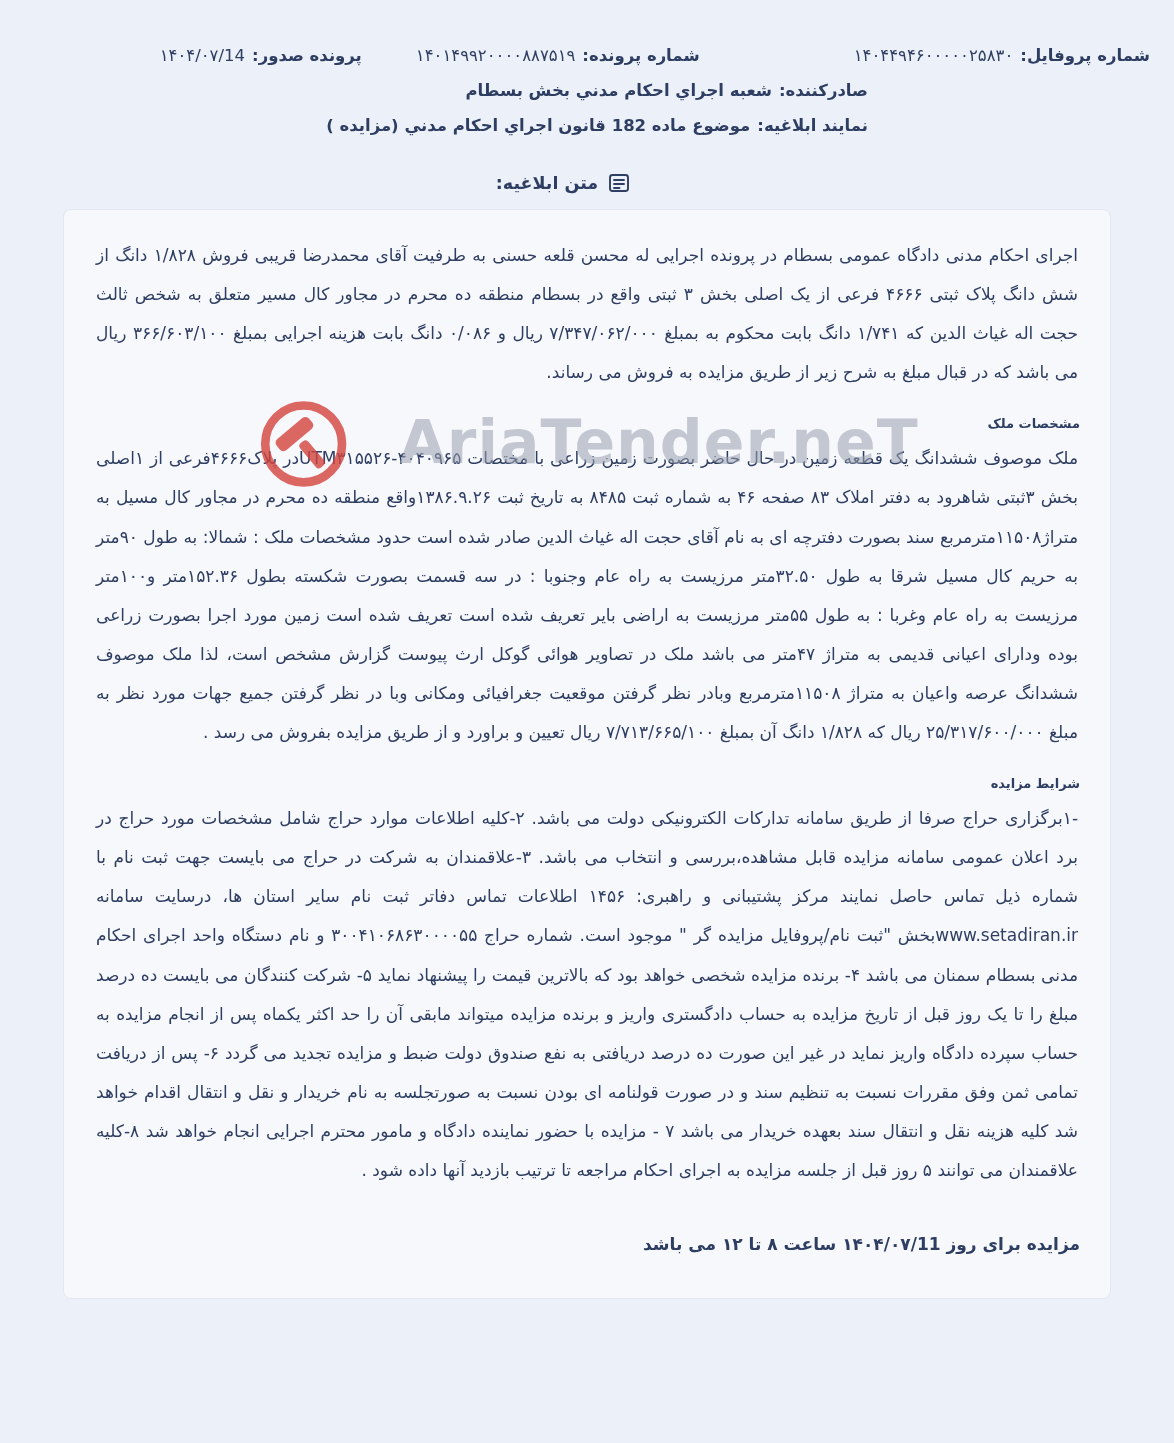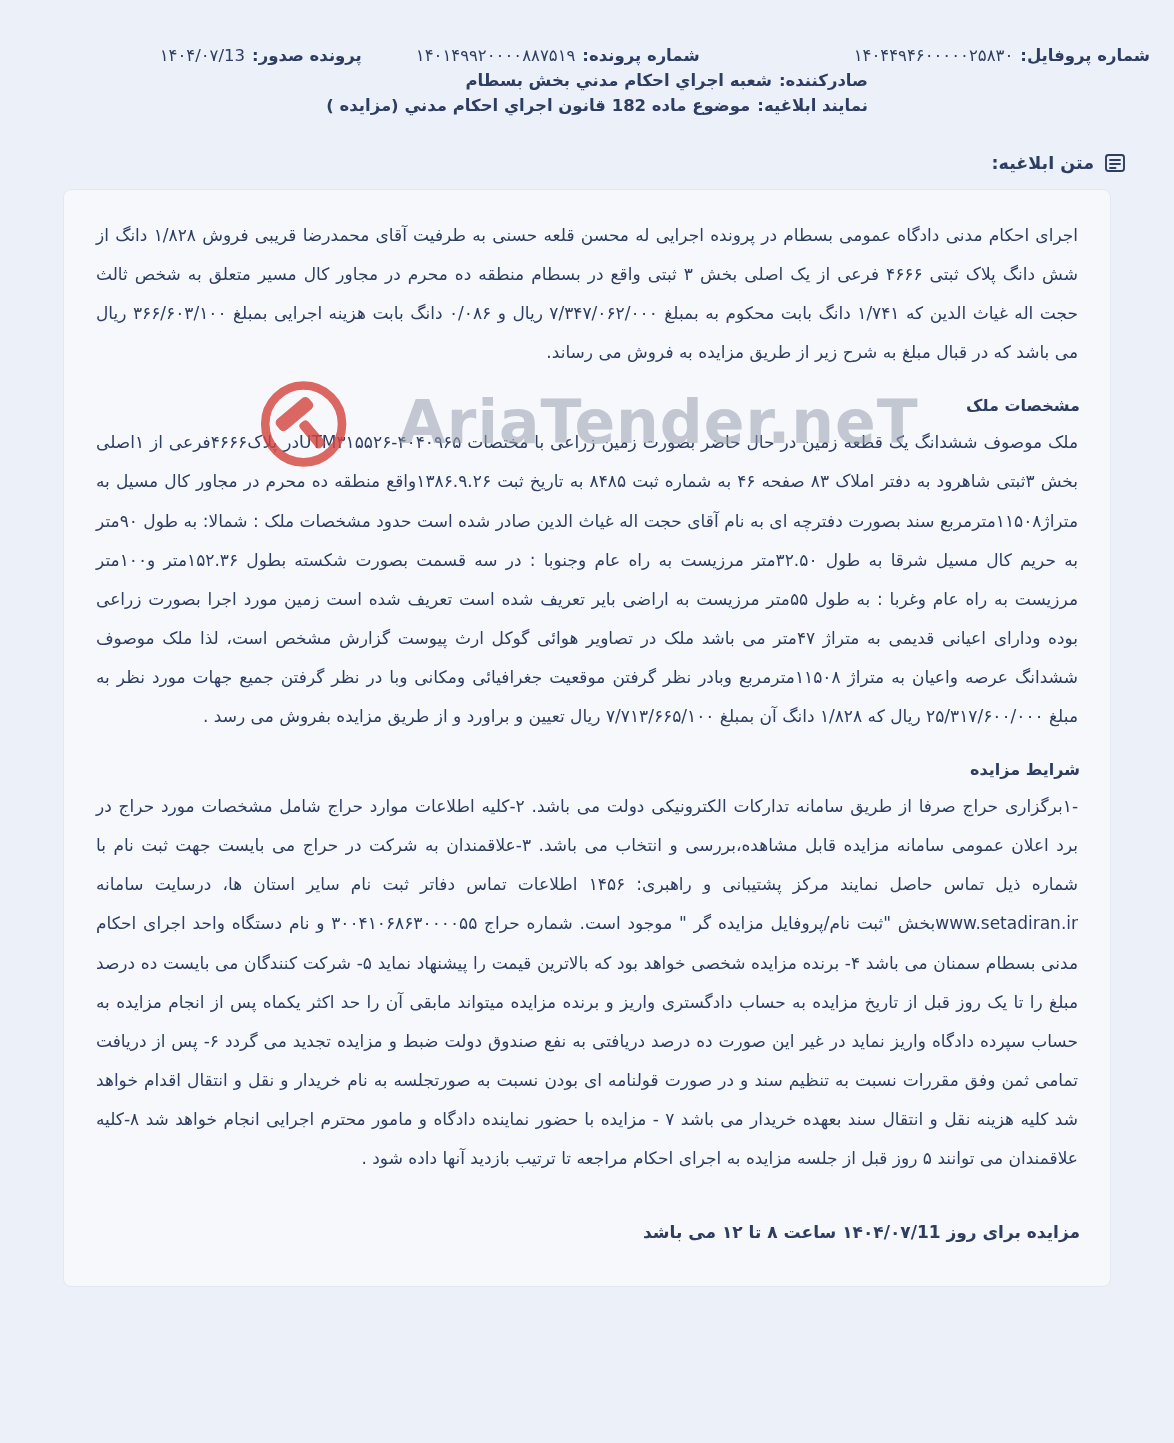--- a/index.html
+++ b/index.html
@@ -23,44 +23,44 @@
   }
   
   .doc-header{padding:46px 24px 0;font-size:16.5px;}
   .meta-row{display:flex;align-items:baseline;}
   .meta-field{white-space:nowrap;}
   .f-notif{flex:0 0 40%;}
   .f-case{flex:0 0 30%;}
   .f-date{flex:1 1 auto;}
   .lbl{font-weight:bold;}
   .val{font-weight:normal;margin-right:7px;}
-  .meta-line{margin-top:6px;padding-right:282px;white-space:nowrap;}
+  .meta-line{margin-top:16px;padding-right:282px;white-space:nowrap;}
   .meta-line .val{font-weight:bold;}
   
   .notice-heading{
     display:flex;align-items:center;gap:9px;
-    padding:36px 47px 0 0;font-weight:bold;font-size:17.5px;
+    padding:36px 47px 0 0;font-weight:bold;font-size:17.5px;justify-content:center;
   }
   .notice-icon{display:inline-flex;width:24px;height:24px;color:var(--text,#2e3e62);}
   .notice-icon svg{width:100%;height:100%;}
   
   .card{
     position:relative;width:1048px;margin:14px auto 0;
     background:var(--card_bg,#f7f8fc);
     border:1px solid var(--card_border,#e3e7f2);
     border-radius:8px;
     padding:18px 30px 44px;
     font-size:17px;
   }
   .doc-title{font-size:17px;font-weight:bold;margin:12px 0 10px;position:relative;z-index:1;}
   .para{
     text-align:justify;line-height:2.3;margin:8px 2px 16px;
     font-weight:500;position:relative;z-index:1;
   }
-  .sec-heading{font-size:16px;font-weight:bold;margin:24px 0 6px;position:relative;z-index:1;}
+  .sec-heading{font-size:13px;font-weight:bold;margin:24px 0 6px;position:relative;z-index:1;}
   .schedule{font-weight:bold;margin:44px 0 0;position:relative;z-index:1;}
   
   .watermark{
     position:absolute;top:184px;right:50%;transform:translateX(50%);
     display:flex;direction:ltr;align-items:center;gap:48px;
     z-index:3;pointer-events:none;
   }
   .wm-logo{display:inline-flex;width:96px;height:96px;color:var(--logo_red,#d5433e);opacity:.8;}
   .wm-logo svg{width:100%;height:100%;}
   .wm-text{
@@ -77,21 +77,21 @@
 
   <header class="doc-header">
     <div class="meta-row">
       <div class="meta-field f-notif">
         <span class="lbl">شماره پروفایل:</span><span class="val">۱۴۰۴۴۹۴۶۰۰۰۰۰۲۵۸۳۰</span>
       </div>
       <div class="meta-field f-case">
         <span class="lbl">شماره پرونده:</span><span class="val">۱۴۰۱۴۹۹۲۰۰۰۰۸۸۷۵۱۹</span>
       </div>
       <div class="meta-field f-date">
-        <span class="lbl">پرونده صدور:</span><span class="val">۱۴۰۴/۰۷/13</span>
+        <span class="lbl">پرونده صدور:</span><span class="val">۱۴۰۴/۰۷/14</span>
       </div>
     </div>
 
     <div class="meta-line">
       <span class="lbl">صادرکننده:</span><span class="val">شعبه اجراي احكام مدني بخش بسطام</span>
     </div>
 
     <div class="meta-line">
       <span class="lbl">نمایند ابلاغیه:</span><span class="val">موضوع ماده 182 قانون اجراي احكام مدني (مزایده )</span>
     </div>

